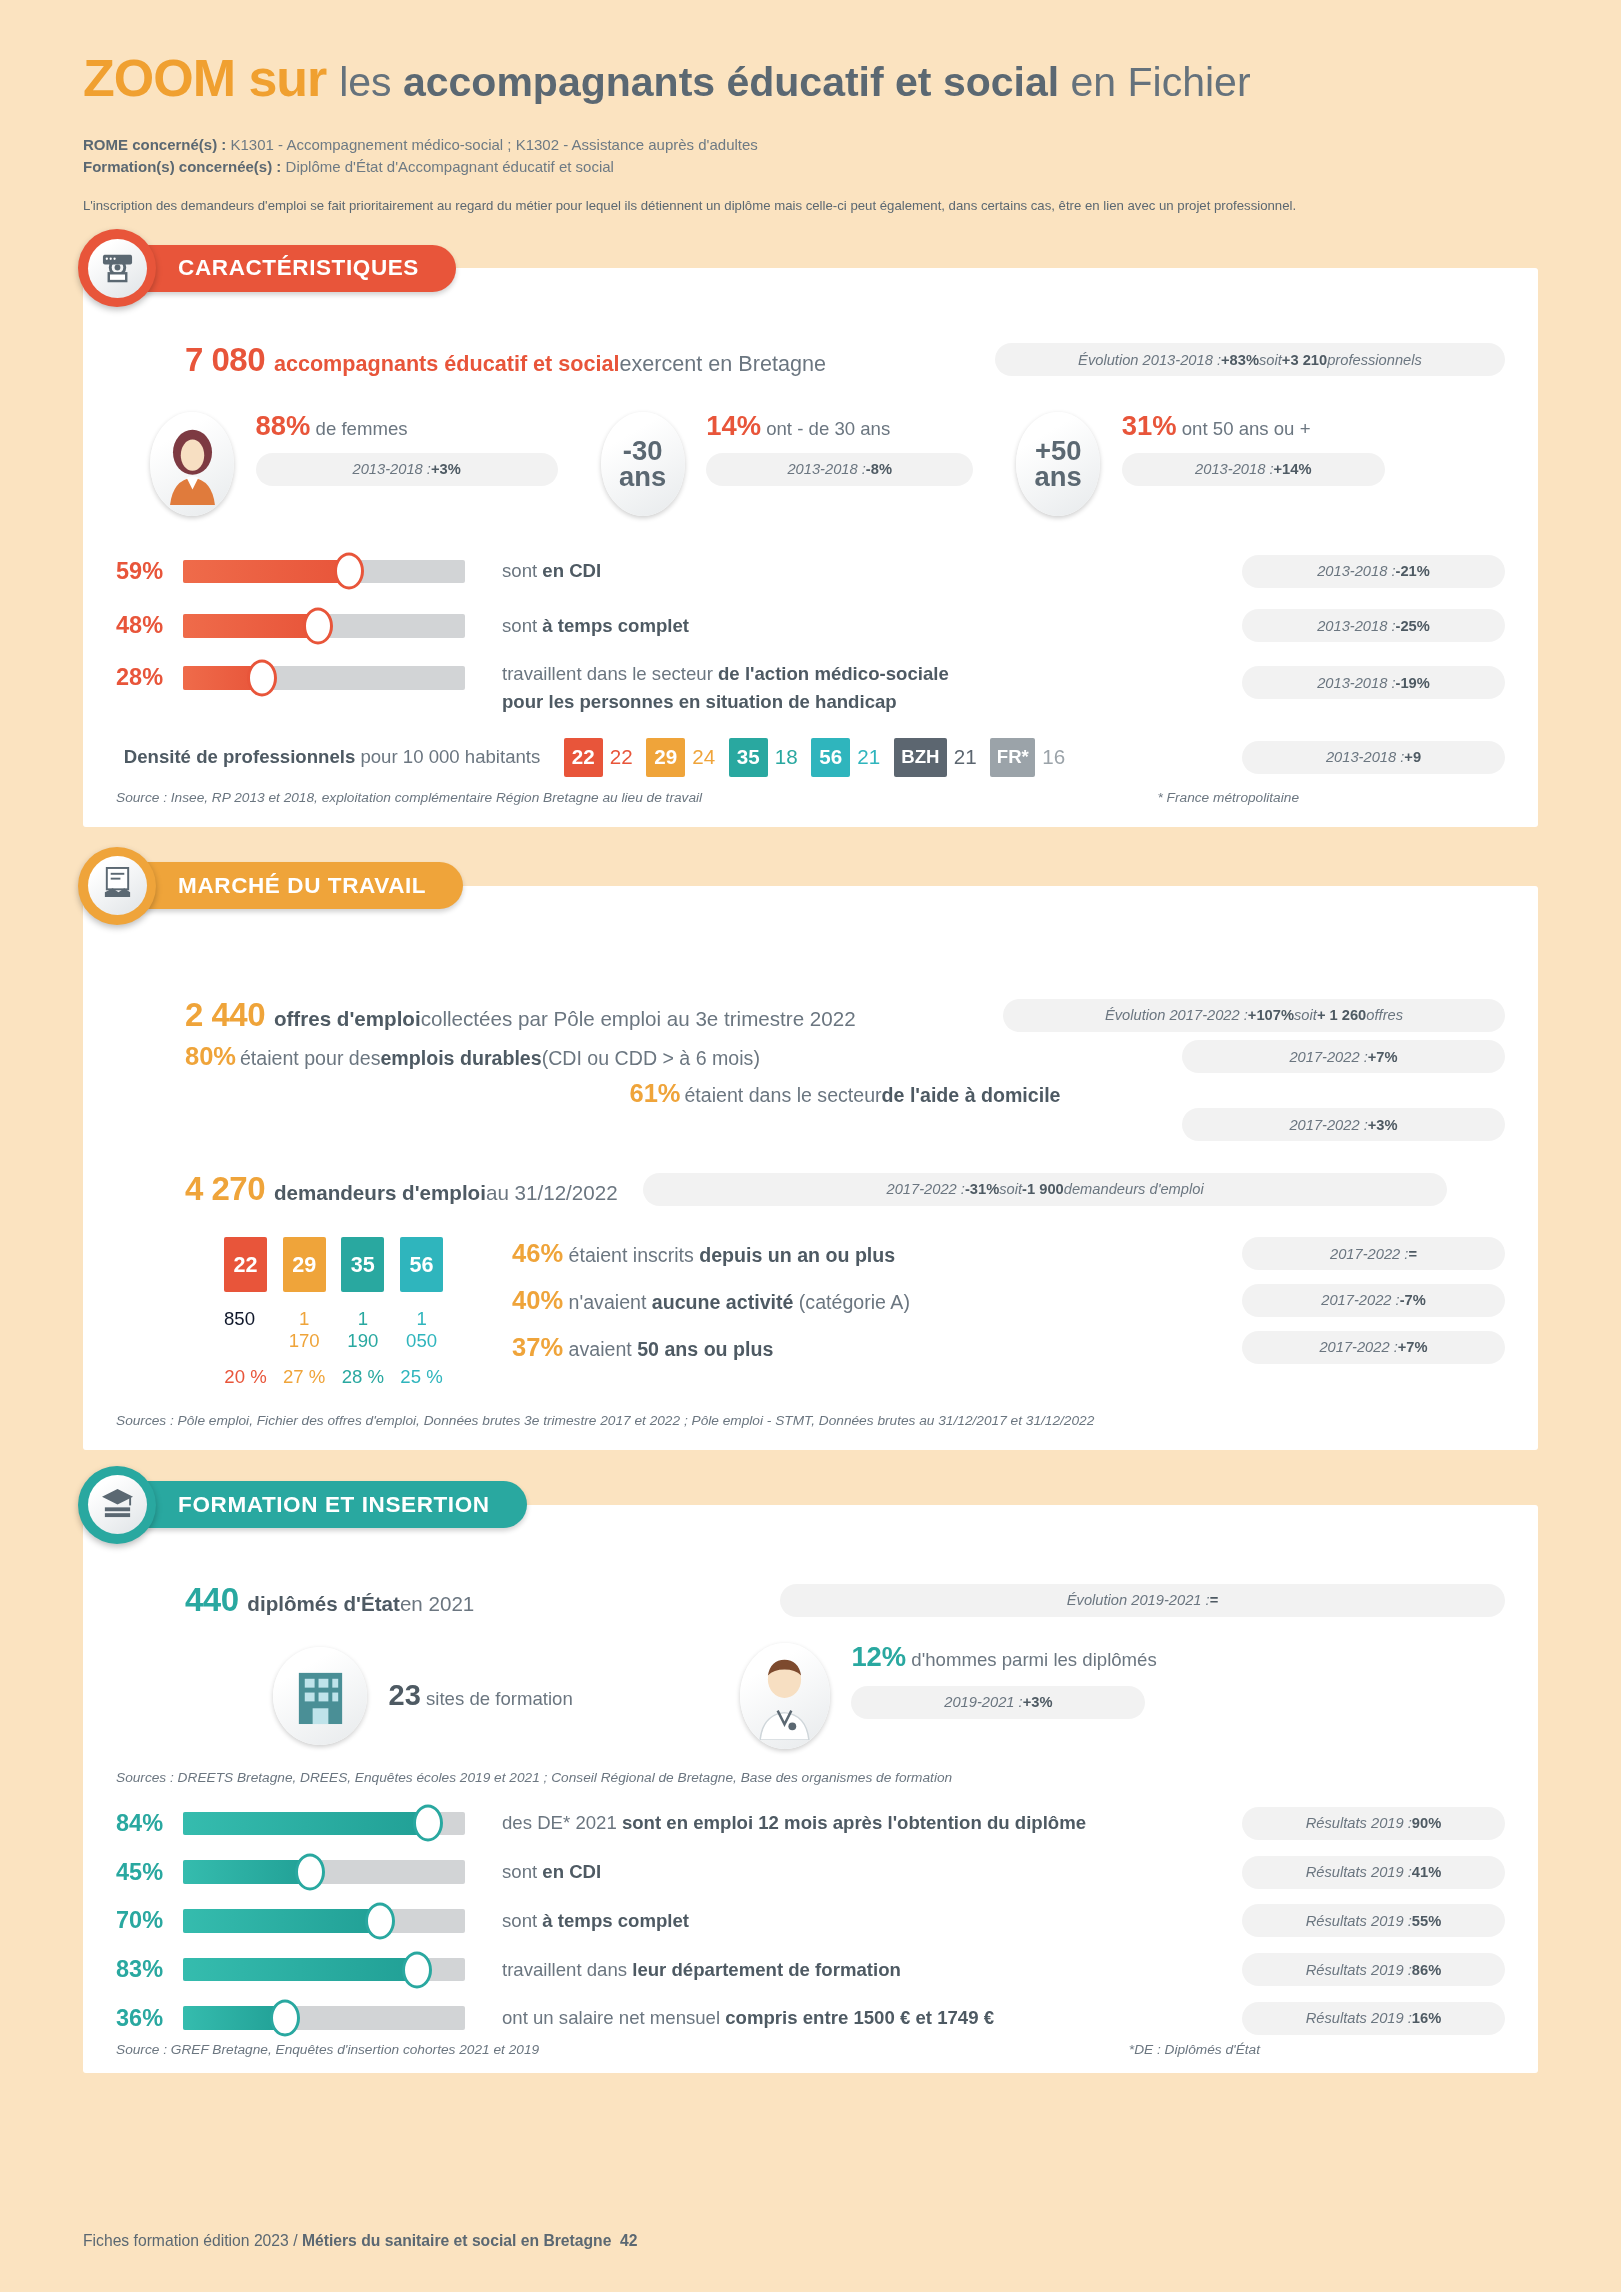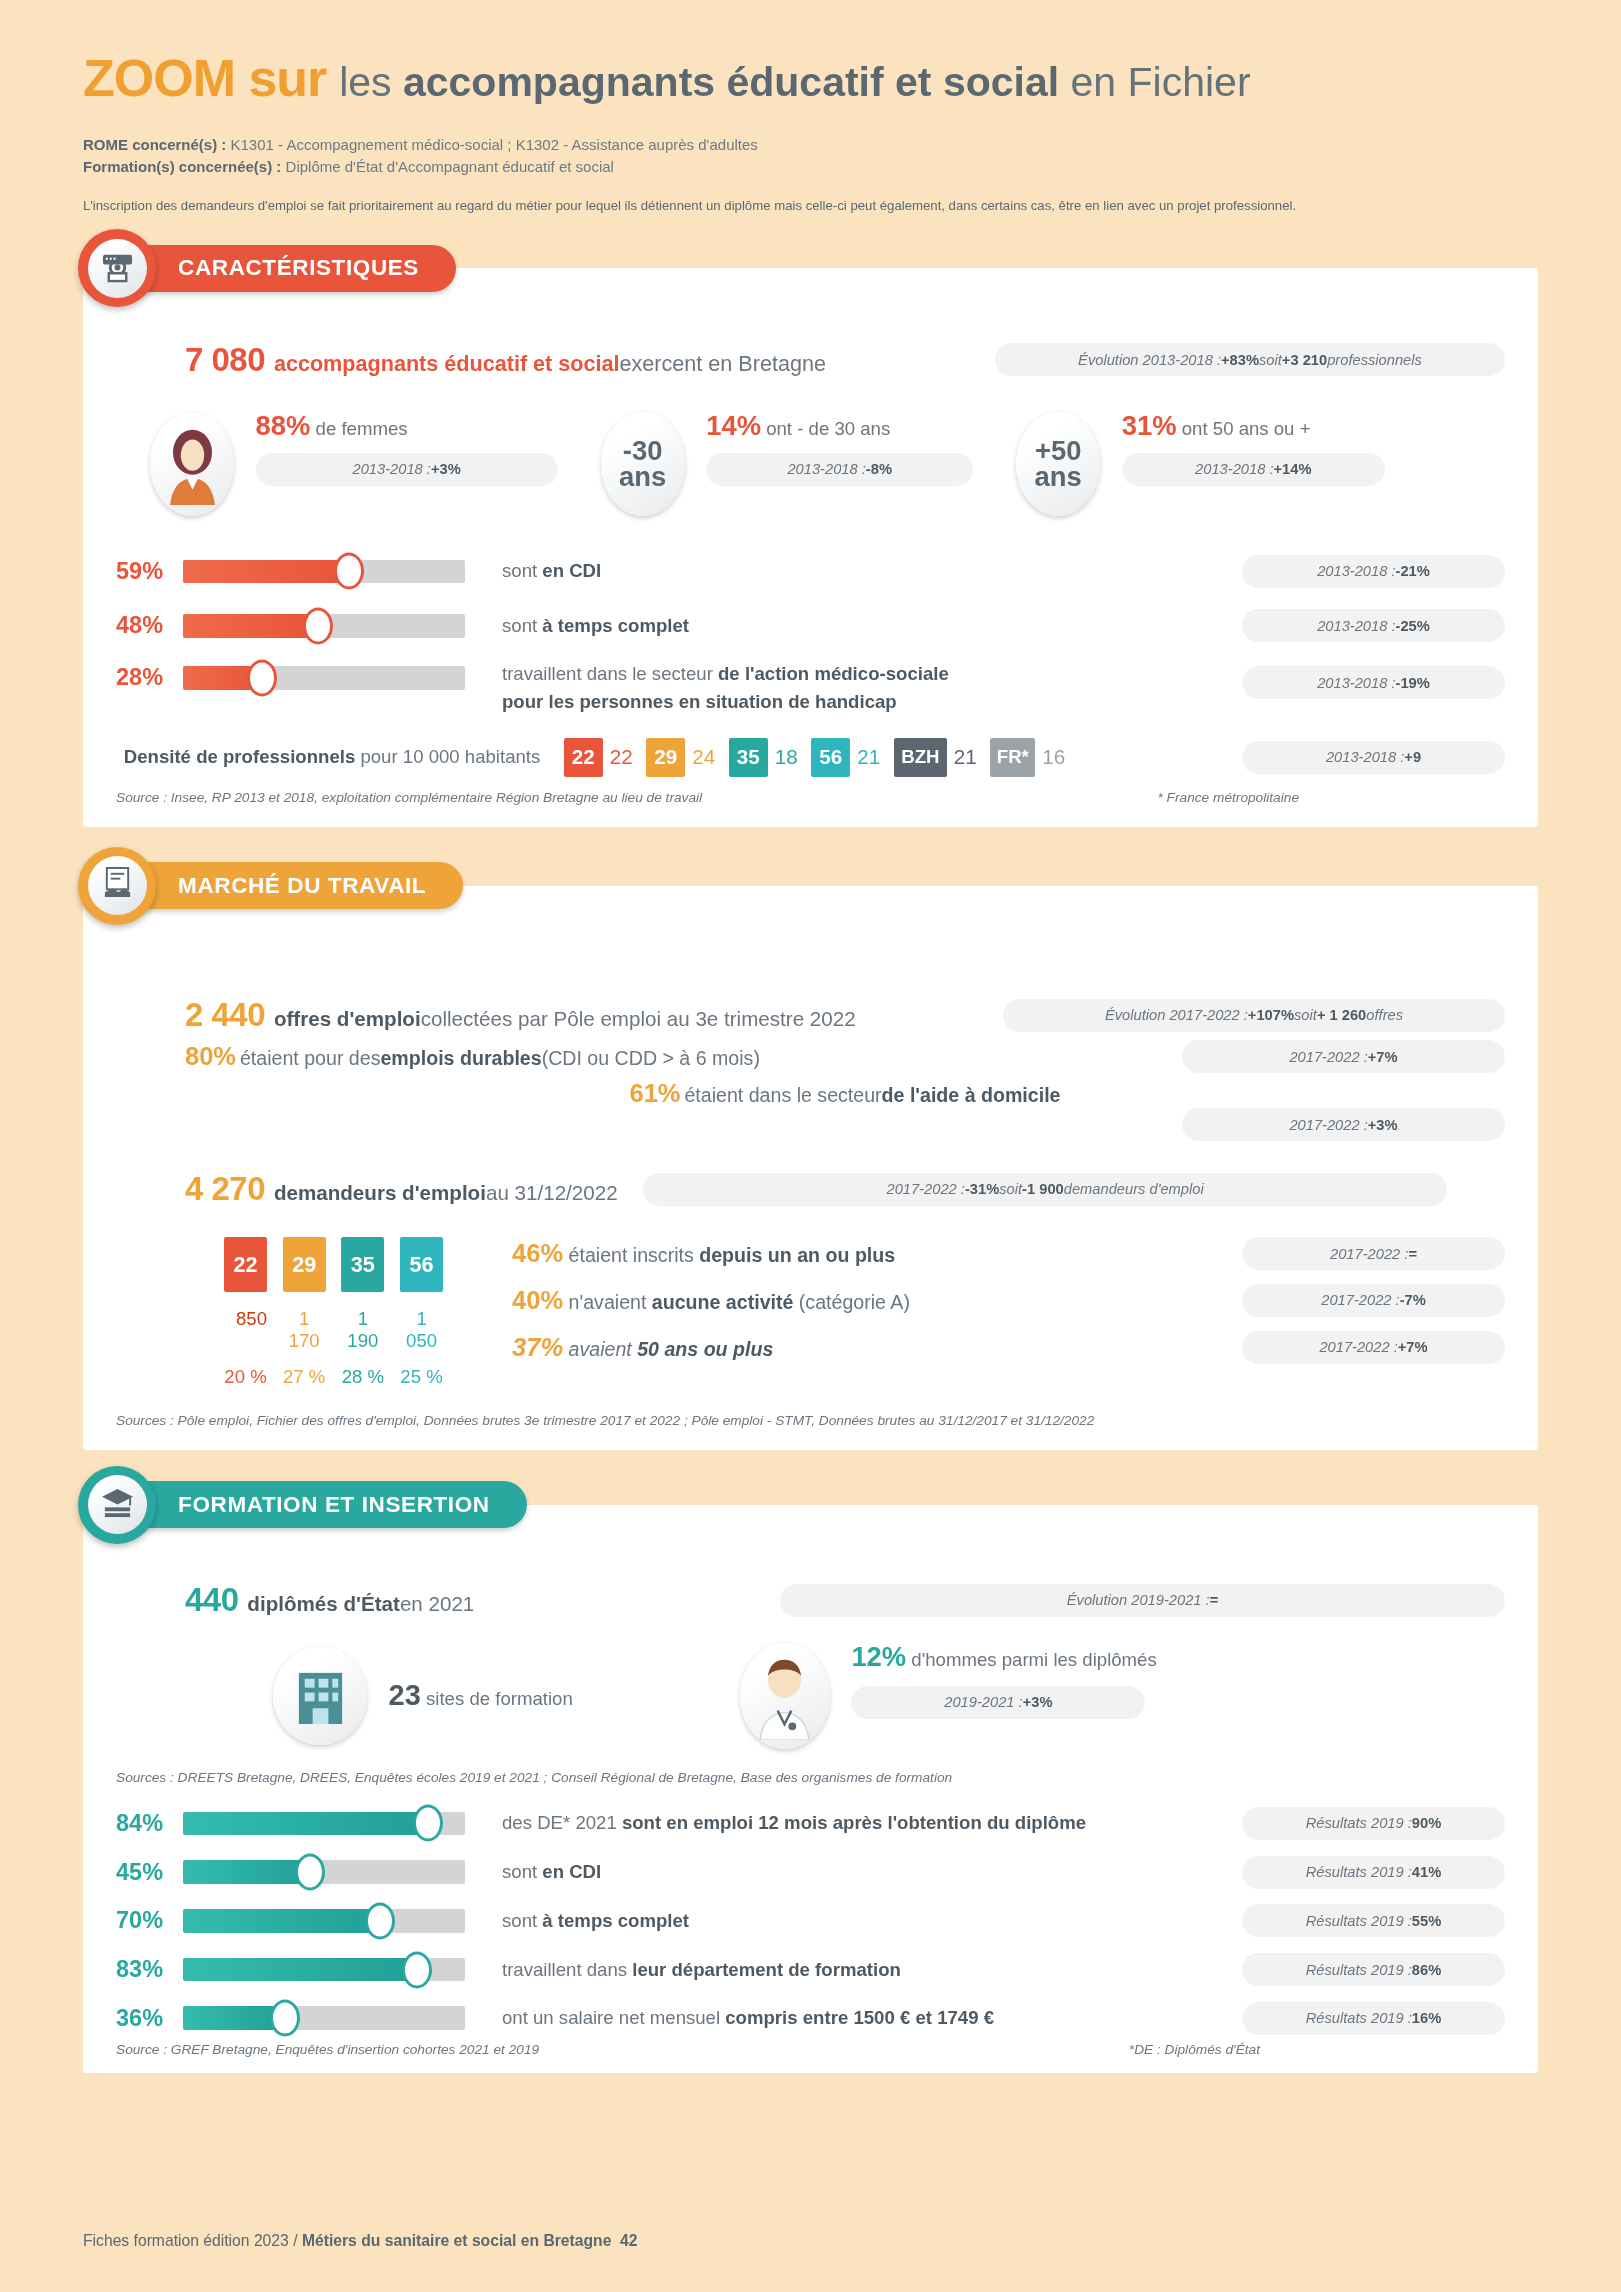--- a/index.html
+++ b/index.html
@@ -391,21 +391,21 @@
                 <span>29</span>
               </div>
             <div class="dep-tile" style="background:#29a8a0;">
                 <span>35</span>
               </div>
             <div class="dep-tile" style="background:#2fb5bd;">
                 <span>56</span>
               </div>
           </div>
           <div style="display:flex; gap:15.7px; margin-top:15.7px; font-size:18.6px;">
-            <div style="width:43px;text-align:right;color:#c2410c;">850</div>
+            <div style="width:43px;text-align:left;color:#0f172a;">850</div>
             <div style="width:43px;text-align:center;color:#efa43a;">1 170</div>
             <div style="width:43px;text-align:center;color:#29a8a0;">1 190</div>
             <div style="width:43px;text-align:center;color:#2fb5bd;">1 050</div>
           </div>
           <div style="display:flex; gap:15.7px; margin-top:13.7px; font-size:18.6px;">
             <div style="width:43px;text-align:center;color:#e8553a;">20 %</div>
             <div style="width:43px;text-align:center;color:#efa43a;">27 %</div>
             <div style="width:43px;text-align:center;color:#29a8a0;">28 %</div>
             <div style="width:43px;text-align:center;color:#2fb5bd;">25 %</div>
           </div>
@@ -424,21 +424,21 @@
           <div style="display:flex; align-items:center; margin-bottom:13.7px;">
             <div style="font-size:19.6px;color:#6b7680;">
               <span style="font-size:25.5px;font-weight:bold;color:#efa43a;">40%</span><span> n'avaient </span><span class="bold">aucune activité</span><span> (catégorie A)</span>
             </div>
             <div class="chip" style="margin-left:auto; width:263px;">
               <span>2017-2022 : </span>
                 <b>-7%</b>
             </div>
           </div>
           <div style="display:flex; align-items:center;">
-            <div style="font-size:19.6px;color:#6b7680;font-style:italic;">
+            <div style="font-size:19.6px;color:#6b7680;">
               <span style="font-size:25.5px;font-weight:bold;color:#efa43a;">37%</span><span> avaient </span><span class="bold">50 ans ou plus</span>
             </div>
             <div class="chip" style="margin-left:auto; width:263px;">
               <span>2017-2022 : </span>
                 <b>+7%</b>
             </div>
           </div>
         </div>
       </div>
 

